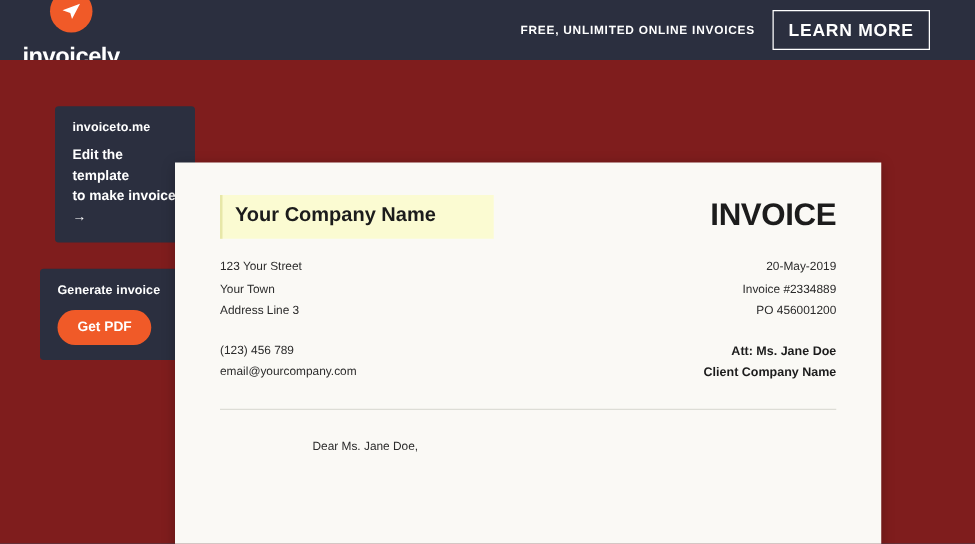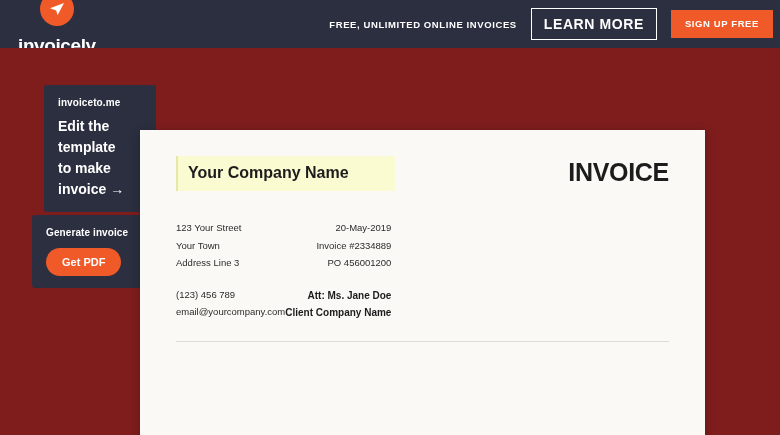--- a/index.html
+++ b/index.html
@@ -28,21 +28,21 @@
   }
   .logo-circle svg { display: block; }
   .logo-text {
     color: #ffffff;
     font-size: 19px;
     font-weight: bold;
     letter-spacing: -0.4px;
   }
   .topbar-right {
     position: absolute;
-    right: 7px;
+    right: 36px;
     top: 0; height: 48px;
     display: flex; align-items: center; gap: 14px;
   }
   .tagline {
     color: #ffffff;
     font-size: 9.5px;
     font-weight: bold;
     letter-spacing: 0.6px;
     text-transform: uppercase;
   }
@@ -89,21 +89,21 @@
   }
   .side-card.one { left: 44px; top: 37px; }
   .side-card.two { left: 32px; top: 167px; }
   .side-title {
     font-size: 10px;
     font-weight: bold;
     margin-bottom: 8px;
     letter-spacing: 0.1px;
   }
   .side-sub {
-    font-size: 14px;
+    font-size: 11px;
     font-weight: bold;
     line-height: 1.5;
     color: #ffffff;
   }
   .getpdf {
     display: inline-block;
     background: #f05a28;
     color: #ffffff;
     font-size: 11px;
     font-weight: bold;
@@ -138,21 +138,21 @@
     border-left: 2px solid #e7e7a8;
   }
   .invoice-word {
     font-size: 25px;
     font-weight: bold;
     color: #1c1c1c;
     letter-spacing: -0.3px;
     margin-top: 2px;
   }
 
-  .meta-row { display: flex; margin-top: 28px; }
+  .meta-row { display: flex; justify-content: space-between; margin-top: 14px; }
   .addr, .contact {
     font-size: 9.5px;
     color: #2b2b2b;
     line-height: 1.85;
   }
   .contact { margin-top: 14px; }
   .meta-right {
     text-align: right;
     font-size: 9.5px;
     color: #2b2b2b;
@@ -189,21 +189,20 @@
     <span class="logo-circle">
       <svg width="18" height="18" viewBox="0 0 18 18" aria-hidden="true">
         <path d="M2 8.2 L16 3 L9.6 15.2 L8.2 10.4 Z" fill="#ffffff"></path>
       </svg>
     </span>
     <span class="logo-text">invoicely</span>
   </div>
   <div class="topbar-right">
     <span class="tagline">FREE, UNLIMITED ONLINE INVOICES</span>
     <button class="btn-outline">LEARN MORE</button>
-    <button class="btn-orange">SIGN UP FREE</button>
   </div>
 </div>
 
 <div class="stage">
 
   <div class="side-card one">
     <div class="side-title">invoiceto.me</div>
     <div class="side-sub" style="white-space: pre-line;">Edit the template
 to make invoice →</div>
   </div>
@@ -233,17 +232,18 @@
         <div class="meta-right">Invoice #2334889</div>
         <div class="meta-right">PO 456001200</div>
         <div class="att">Att: Ms. Jane Doe</div>
         <div class="att" style="margin-top:0;">Client Company Name</div>
       </div>
     </div>
 
     <div class="divider"></div>
 
     <div class="letter">
+      <p>Dear Ms. Jane Doe,</p>
 
     </div>
 
   </div>
 </div>
 
 </body></html>

